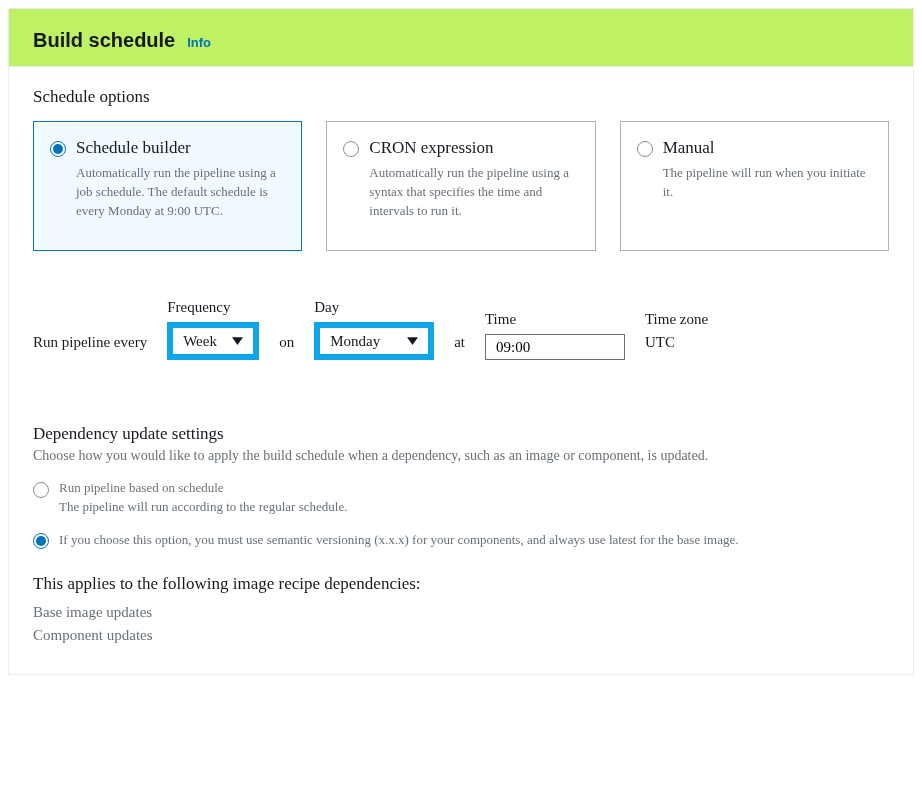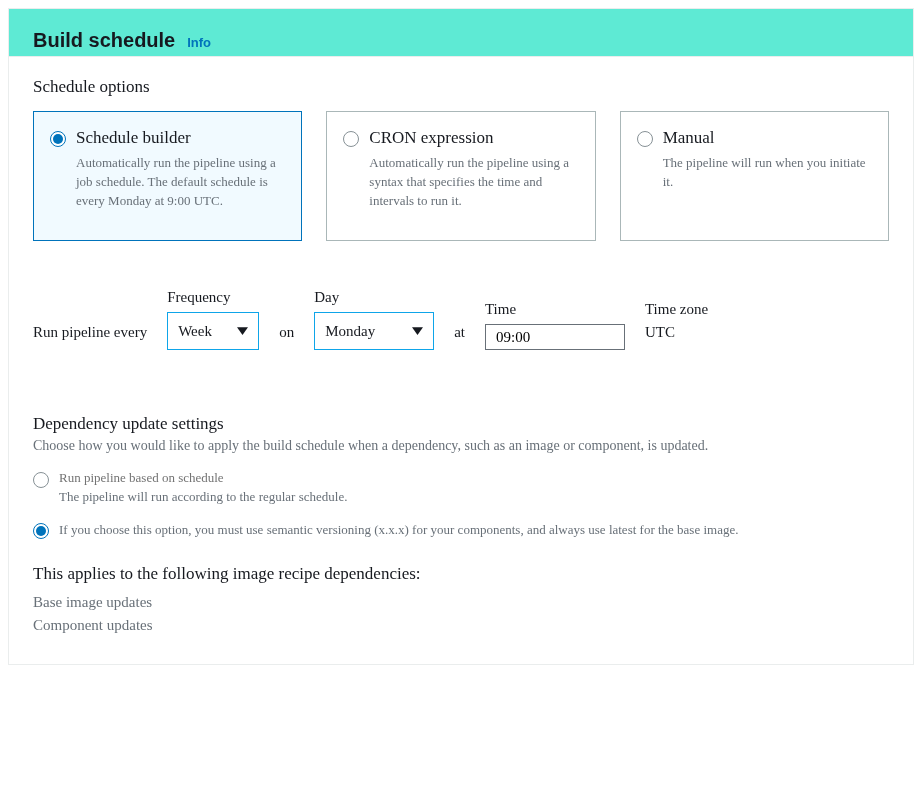--- a/index.html
+++ b/index.html
@@ -12,22 +12,22 @@
       font-size: 14px;
       color: #16191f;
       background: #fff;
       padding: 8px;
     }
     .panel {
       border: 1px solid #eaeded;
       background: #fff;
     }
     .panel-header {
-      padding: 20px 24px 4px 24px;
-      background: #5eead4;
+      padding: 20px 24px 14px 24px;
+      background: #bef264;
       border-bottom: 1px solid #eaeded;
     }
     .panel-title {
       font-size: 20px;
       font-weight: 700;
       display: inline;
     }
     .info-link {
       font-size: 13px;
       font-weight: 700;
@@ -126,21 +126,21 @@
     }
     .field-label {
       font-size: 15px;
       color: #16191f;
       margin-bottom: 6px;
     }
     .select-box {
       display: inline-flex;
       align-items: center;
       justify-content: space-between;
-      border: 1px solid #0ea5e9;
+      border: 6px solid #0ea5e9;
       padding: 6px 10px;
       font-size: 15px;
       background: #fff;
       cursor: pointer;
       min-width: 92px;
       height: 38px;
     }
     .select-box.day {
       min-width: 120px;
     }

